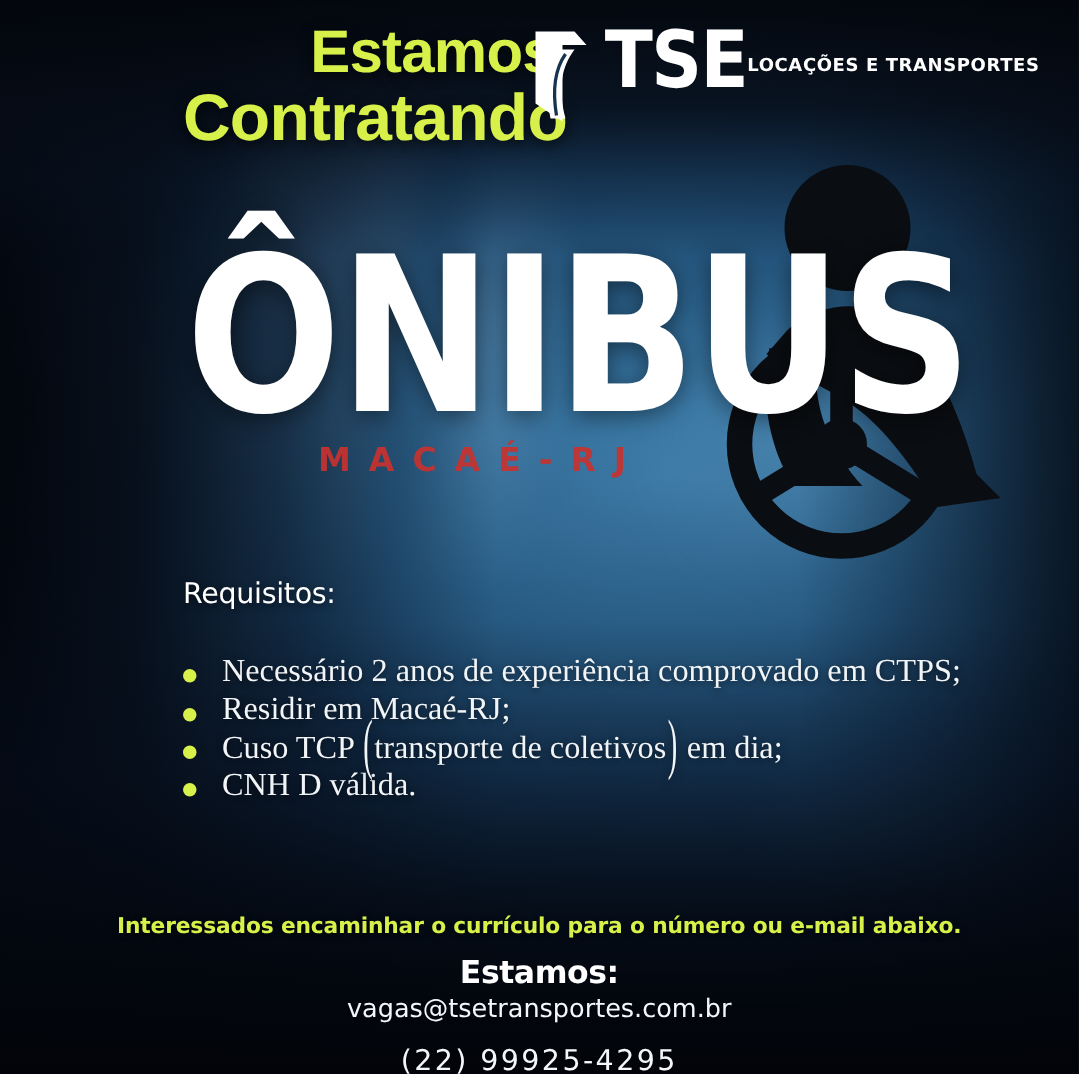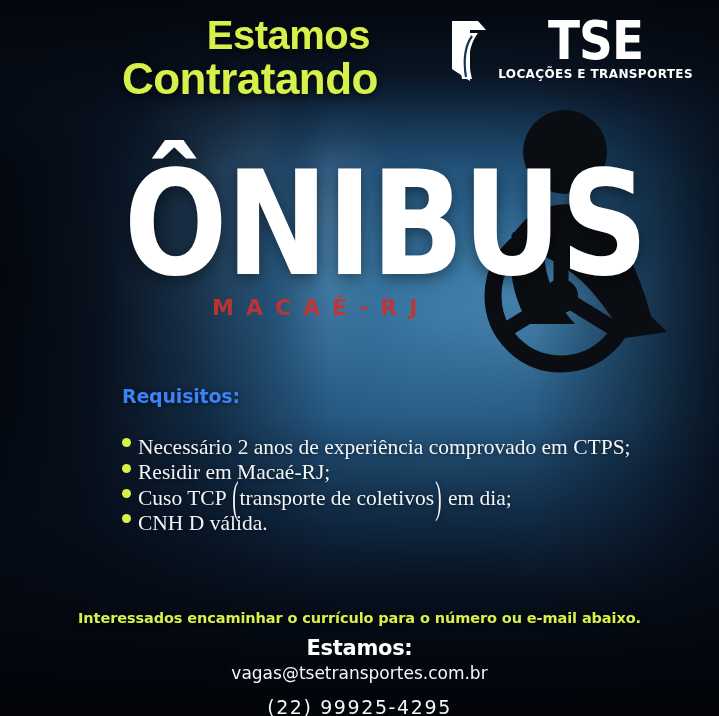--- a/index.html
+++ b/index.html
@@ -111,21 +111,21 @@
   
   .logo {
     position: absolute;
     right: 26px;
     top: 18px;
     display: flex;
     align-items: flex-start;
     gap: 4px;
   }
   .logo-mark { flex: 0 0 auto; margin-top: 1px; }
-  .logo-text { display: flex; flex-direction: column; align-items: center; }
+  .logo-text { display: flex; align-items: center; }
   .logo-tse {
     font-size: 47px;
     font-weight: 700;
     color: #ffffff;
     letter-spacing: -1px;
     line-height: .9;
     font-family: "DejaVu Sans", sans-serif;
     transform: scaleY(1.12);
     transform-origin: top center;
   }
@@ -187,38 +187,38 @@
     font-family: "DejaVu Sans", sans-serif;
     opacity: .92;
   }
 
   
   .req-title {
     position: absolute;
     left: 122px;
     top: 385px;
     font-size: 19px;
-    font-weight: 700;
-    color: #3b82f6;
+    font-weight: 400;
+    color: #ffffff;
     letter-spacing: -0.2px;
     font-family: "DejaVu Sans", sans-serif;
     text-shadow: 0 1px 5px rgba(0,0,0,.6);
   }
   .req-list {
     position: absolute;
     left: 122px;
     top: 435px;
     margin: 0;
     padding: 0;
     list-style: none;
   }
   .req-list li {
     display: flex;
-    align-items: center;
-    gap: 7px;
+    align-items: flex-end;
+    gap: 17px;
     font-family: "Liberation Serif", serif;
     font-size: 21.5px;
     color: #f2f5f8;
     line-height: 1.18;
     text-shadow: 0 1px 4px rgba(0,0,0,.55);
     white-space: nowrap;
   }
   .req-list .dot {
     flex: 0 0 auto;
     width: 9px; height: 9px;

